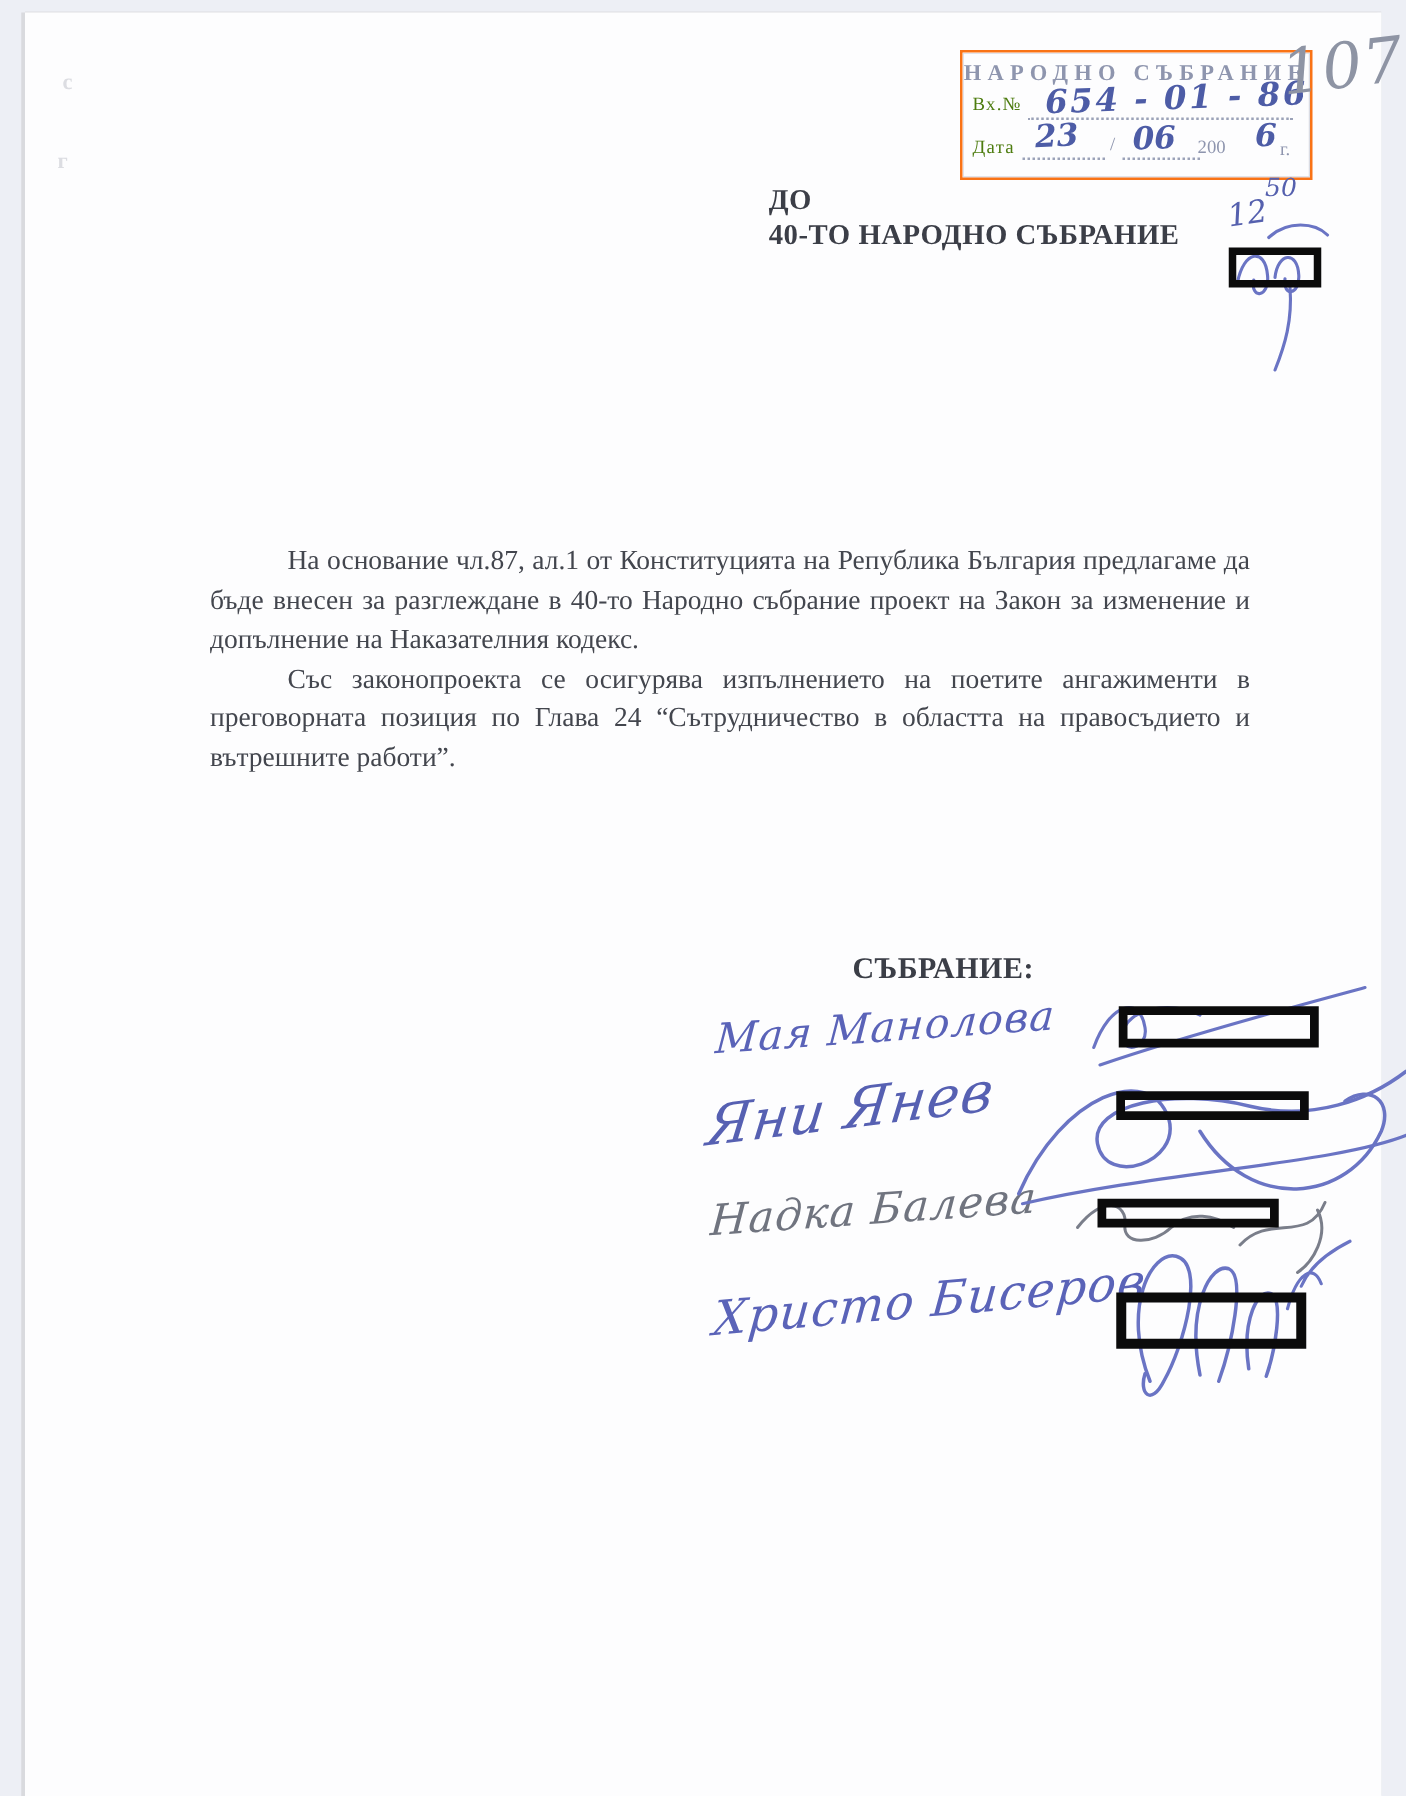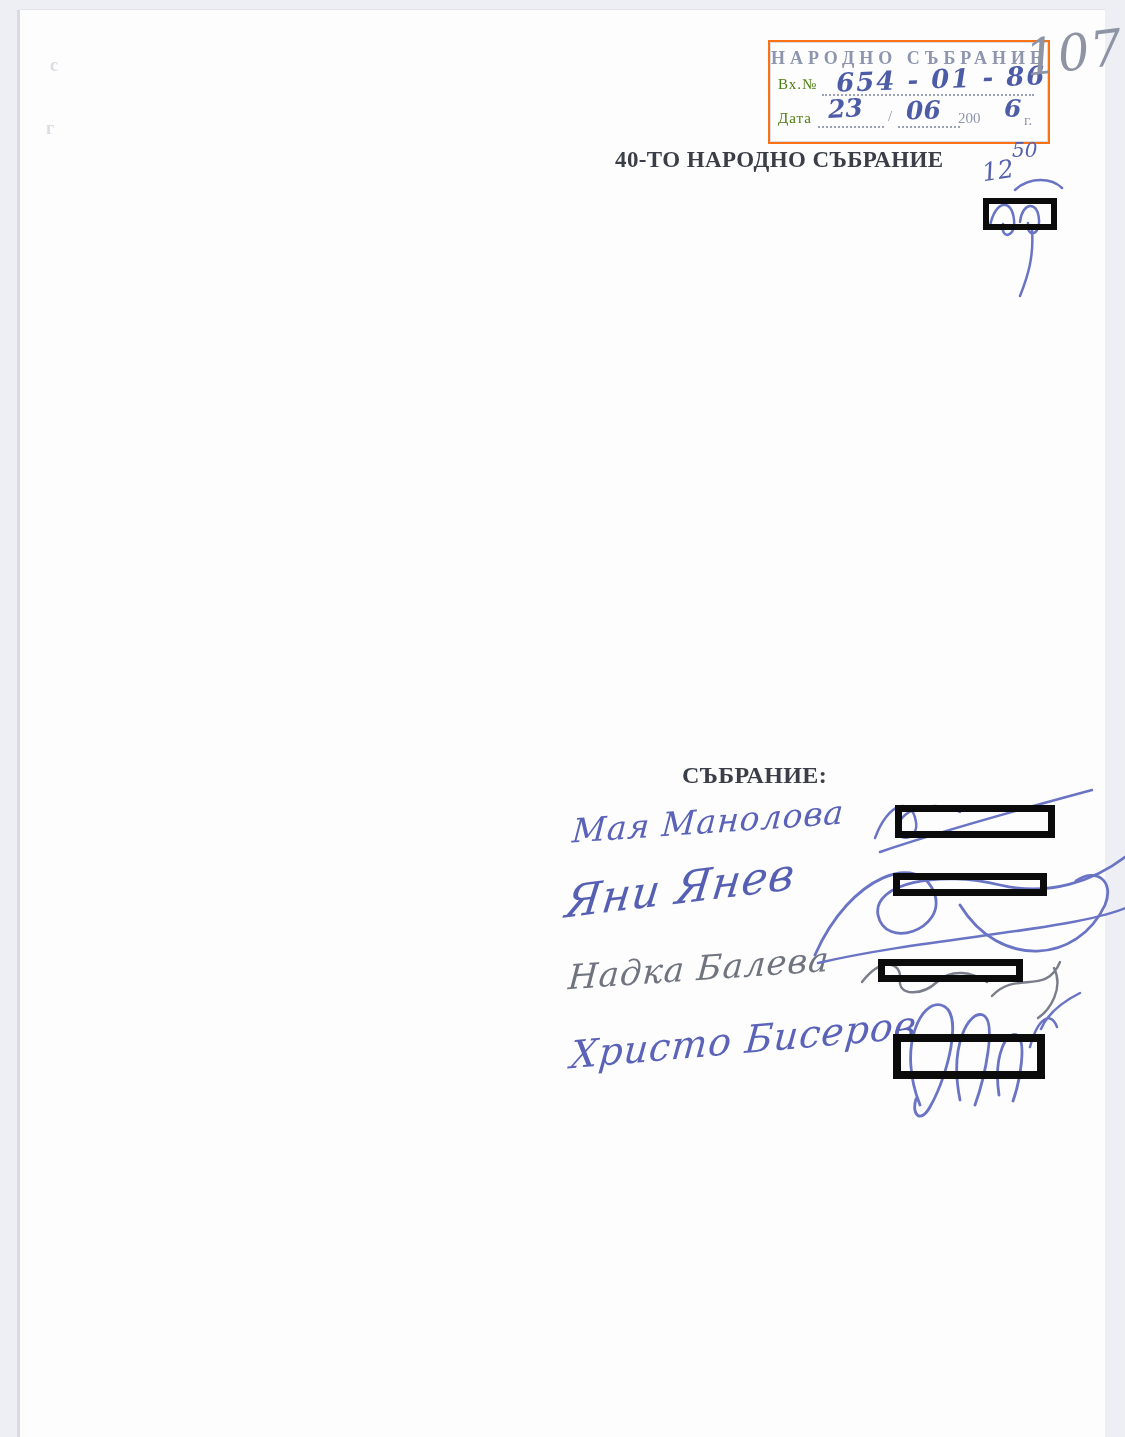--- a/index.html
+++ b/index.html
@@ -103,35 +103,38 @@
     <span class="dotline" style="left:128px;top:84px;width:62px"></span>
     <span class="hw stamp-month">06</span>
     <span class="stamp-print" style="left:188px;top:68px">200</span>
     <span class="hw stamp-year">6</span>
     <span class="stamp-print" style="left:254px;top:70px">г.</span>
   </div>
 
   <div class="abs corner-number">107</div>
 
   <div class="abs recipient">
+    <div>ДО</div>
     <div>40-ТО НАРОДНО СЪБРАНИЕ</div>
   </div>
 
   <span class="abs pen-note note-50">50</span>
   <span class="abs pen-note note-12">12</span>
 
   <svg class="scribble" style="left:940px;top:158px" width="130" height="135" viewBox="0 0 130 135">
     <path d="M55,22 C70,8 92,10 102,20" stroke="#6a74c4" stroke-width="2.5"></path>
     <path d="M30,58 C35,32 52,30 54,52 C56,70 40,72 43,56 M60,54 C62,34 78,32 79,52 C80,68 66,70 68,55" stroke="#6a74c4" stroke-width="2.5"></path>
     <path d="M72,62 C74,88 68,108 60,128" stroke="#6a74c4" stroke-width="2.5"></path>
   </svg>
   <div class="abs redact redact-top"></div>
 
 
   <div class="abs body-text">
+    <p>На основание чл.87, ал.1 от Конституцията на Република България предлагаме да бъде внесен за разглеждане в 40-то Народно събрание проект на Закон за изменение и допълнение на Наказателния кодекс.</p>
+    <p>Със законопроекта се осигурява изпълнението на поетите ангажименти в преговорната позиция по Глава 24 “Сътрудничество в областта на правосъдието и вътрешните работи”.</p>
   </div>
 
   <div class="abs submitters">СЪБРАНИЕ:</div>
 
   <div class="abs sig-name sig-1" style="color: rgb(90, 99, 184);">Мая Манолова</div>
   <svg class="scribble" style="left:840px;top:770px" width="240" height="75" viewBox="0 0 240 75">
     <path d="M15,58 C28,22 52,16 56,42 C59,60 36,64 38,47 C41,27 76,20 100,32" stroke="#6a74c4" stroke-width="2.5"></path>
     <path d="M20,72 C90,48 180,24 232,10" stroke="#6a74c4" stroke-width="2.5"></path>
   </svg>
   <div class="abs redact redact-1"></div>

